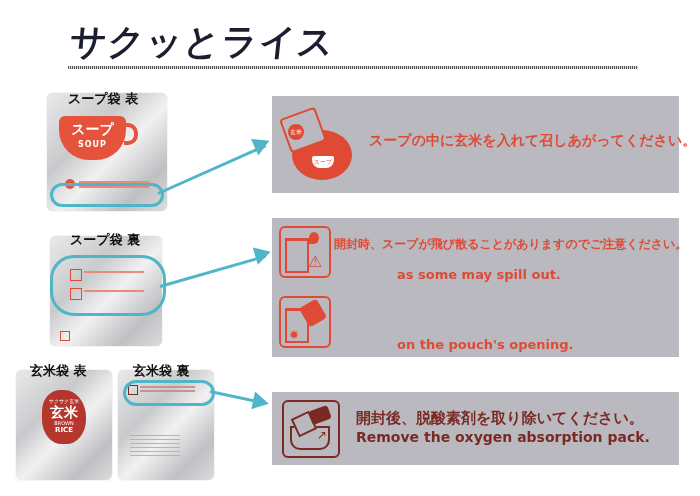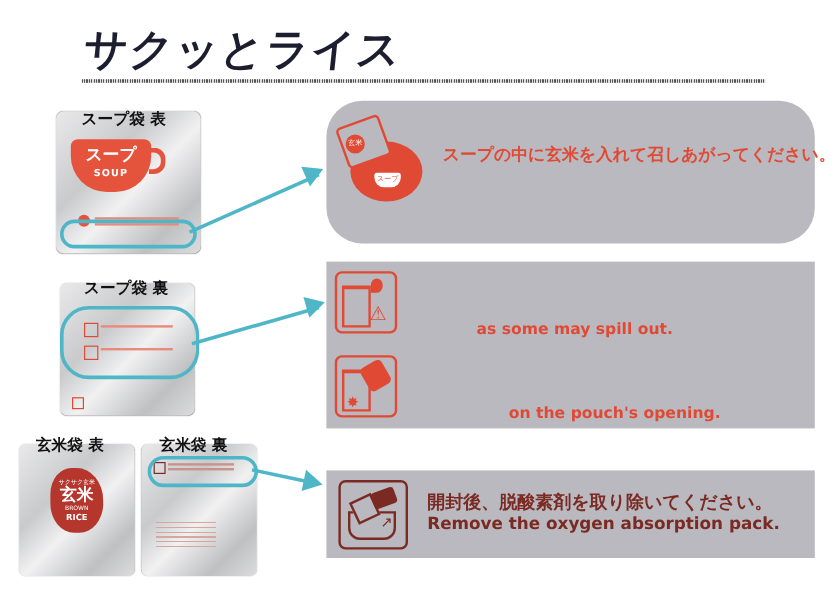--- a/index.html
+++ b/index.html
@@ -80,44 +80,45 @@
 
 <div class="arrow-line" style="left:158px;top:192px;width:118px;transform:rotate(-24deg);"></div>
 <div class="arrow-head" style="left:254px;top:135px;transform:rotate(-24deg);"></div>
 
 <div class="arrow-line" style="left:160px;top:285px;width:110px;transform:rotate(-16deg);"></div>
 <div class="arrow-head" style="left:255px;top:245px;transform:rotate(-16deg);"></div>
 
 <div class="arrow-line" style="left:210px;top:390px;width:50px;transform:rotate(12deg);"></div>
 <div class="arrow-head" style="left:253px;top:393px;transform:rotate(12deg);"></div>
 
-<div class="panel" style="top:84px;height:119px;border-radius:30px;">
+<div class="panel" style="top:96px;height:97px;">
   <div style="position:absolute;left:12px;top:14px;width:72px;height:72px;">
     <div style="position:absolute;left:8px;top:20px;width:60px;height:50px;border-radius:50%;background:#e04a35;"></div>
     <div style="position:absolute;left:0;top:2px;width:34px;height:32px;border:2px solid #e04a35;background:#b9b9bf;transform:rotate(-20deg);border-radius:4px;"></div>
     <div style="position:absolute;left:4px;top:14px;width:16px;height:16px;border-radius:50%;background:#e04a35;color:#fff;font-size:6px;text-align:center;line-height:16px;">玄米</div>
     <div style="position:absolute;left:28px;top:46px;width:22px;height:12px;background:#fff;border-radius:2px 2px 8px 8px;color:#e04a35;font-size:6px;text-align:center;line-height:12px;">スープ</div>
   </div>
   <div class="txt red" style="left:97px;top:36px;font-size:14px;">スープの中に玄米を入れて召しあがってください。</div>
 </div>
 
 <div class="panel" style="top:218px;height:139px;">
   <div class="icon-box" style="left:7px;top:8px;width:48px;height:48px;">
     <div style="position:absolute;left:4px;top:10px;width:20px;height:30px;border:2px solid #e04a35;border-top-width:3px;"></div>
     <div style="position:absolute;left:28px;top:4px;width:10px;height:12px;background:#e04a35;border-radius:50% 50% 50% 0;"></div>
     <div style="position:absolute;left:27px;top:26px;color:#e04a35;font-size:16px;line-height:16px;">⚠</div>
   </div>
+  <div class="txt red" style="left:62px;top:18px;font-size:12px;">開封時、スープが飛び散ることがありますのでご注意ください。</div>
   <div class="txt red" style="left:125px;top:49px;font-size:13px;">as some may spill out.</div>
 
   <div class="icon-box" style="left:7px;top:78px;width:48px;height:48px;">
     <div style="position:absolute;left:4px;top:10px;width:20px;height:30px;border:2px solid #e04a35;border-top-width:3px;"></div>
     <div style="position:absolute;left:22px;top:4px;width:20px;height:22px;background:#e04a35;transform:rotate(-30deg);border-radius:4px;"></div>
     <div style="position:absolute;left:8px;top:30px;color:#e04a35;font-size:12px;">✸</div>
   </div>
-  <div class="txt red" style="left:125px;top:119px;font-size:13px;margin-left:27px;">on the pouch's opening.</div>
+  <div class="txt red" style="left:125px;top:119px;font-size:13px;">on the pouch's opening.</div>
 </div>
 
 <div class="panel" style="top:392px;height:73px;">
   <div class="icon-box brown-b" style="left:10px;top:8px;width:54px;height:54px;">
     <div style="position:absolute;left:6px;top:24px;width:36px;height:20px;border:2px solid #7a2a22;border-radius:0 0 10px 10px;"></div>
     <div style="position:absolute;left:10px;top:12px;width:16px;height:16px;border:2px solid #7a2a22;transform:rotate(-25deg);background:#b9b9bf;"></div>
     <div style="position:absolute;left:26px;top:6px;width:20px;height:14px;background:#7a2a22;transform:rotate(-20deg);border-radius:3px;"></div>
     <div style="position:absolute;left:33px;top:26px;color:#7a2a22;font-size:12px;">↗</div>
   </div>
   <div class="txt brown" style="left:84px;top:17px;font-size:15px;">開封後、脱酸素剤を取り除いてください。</div>

